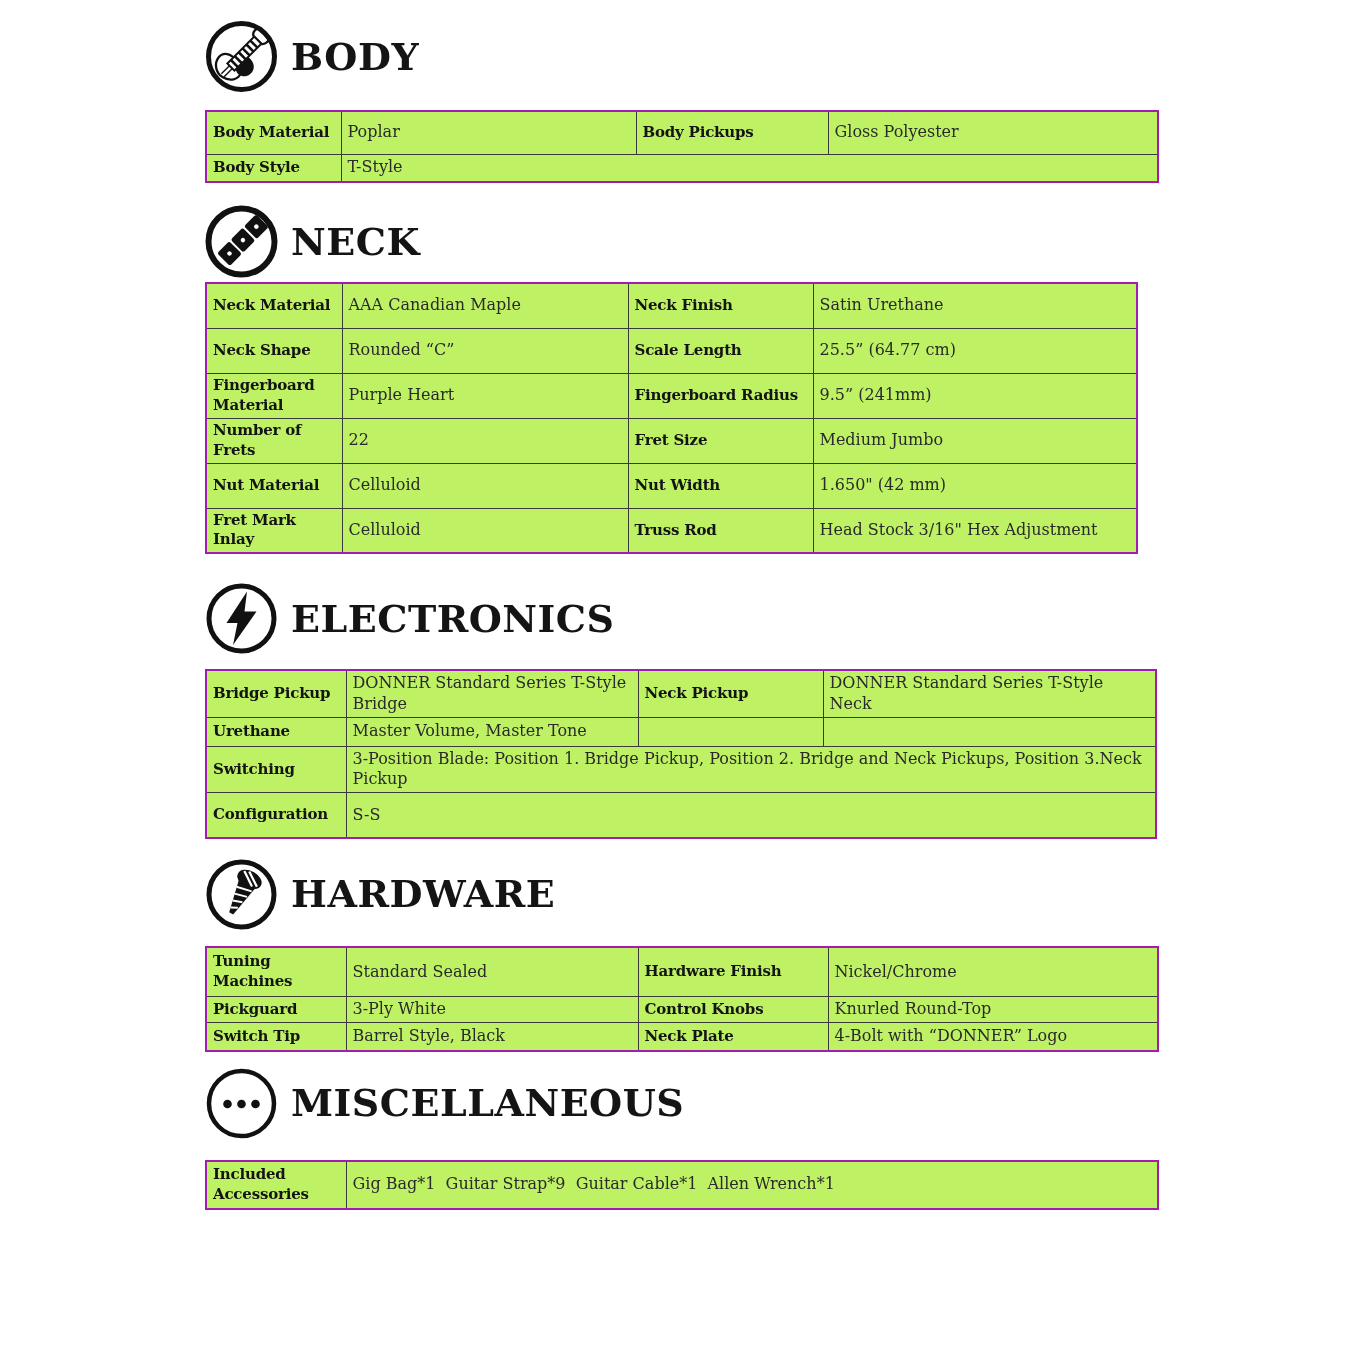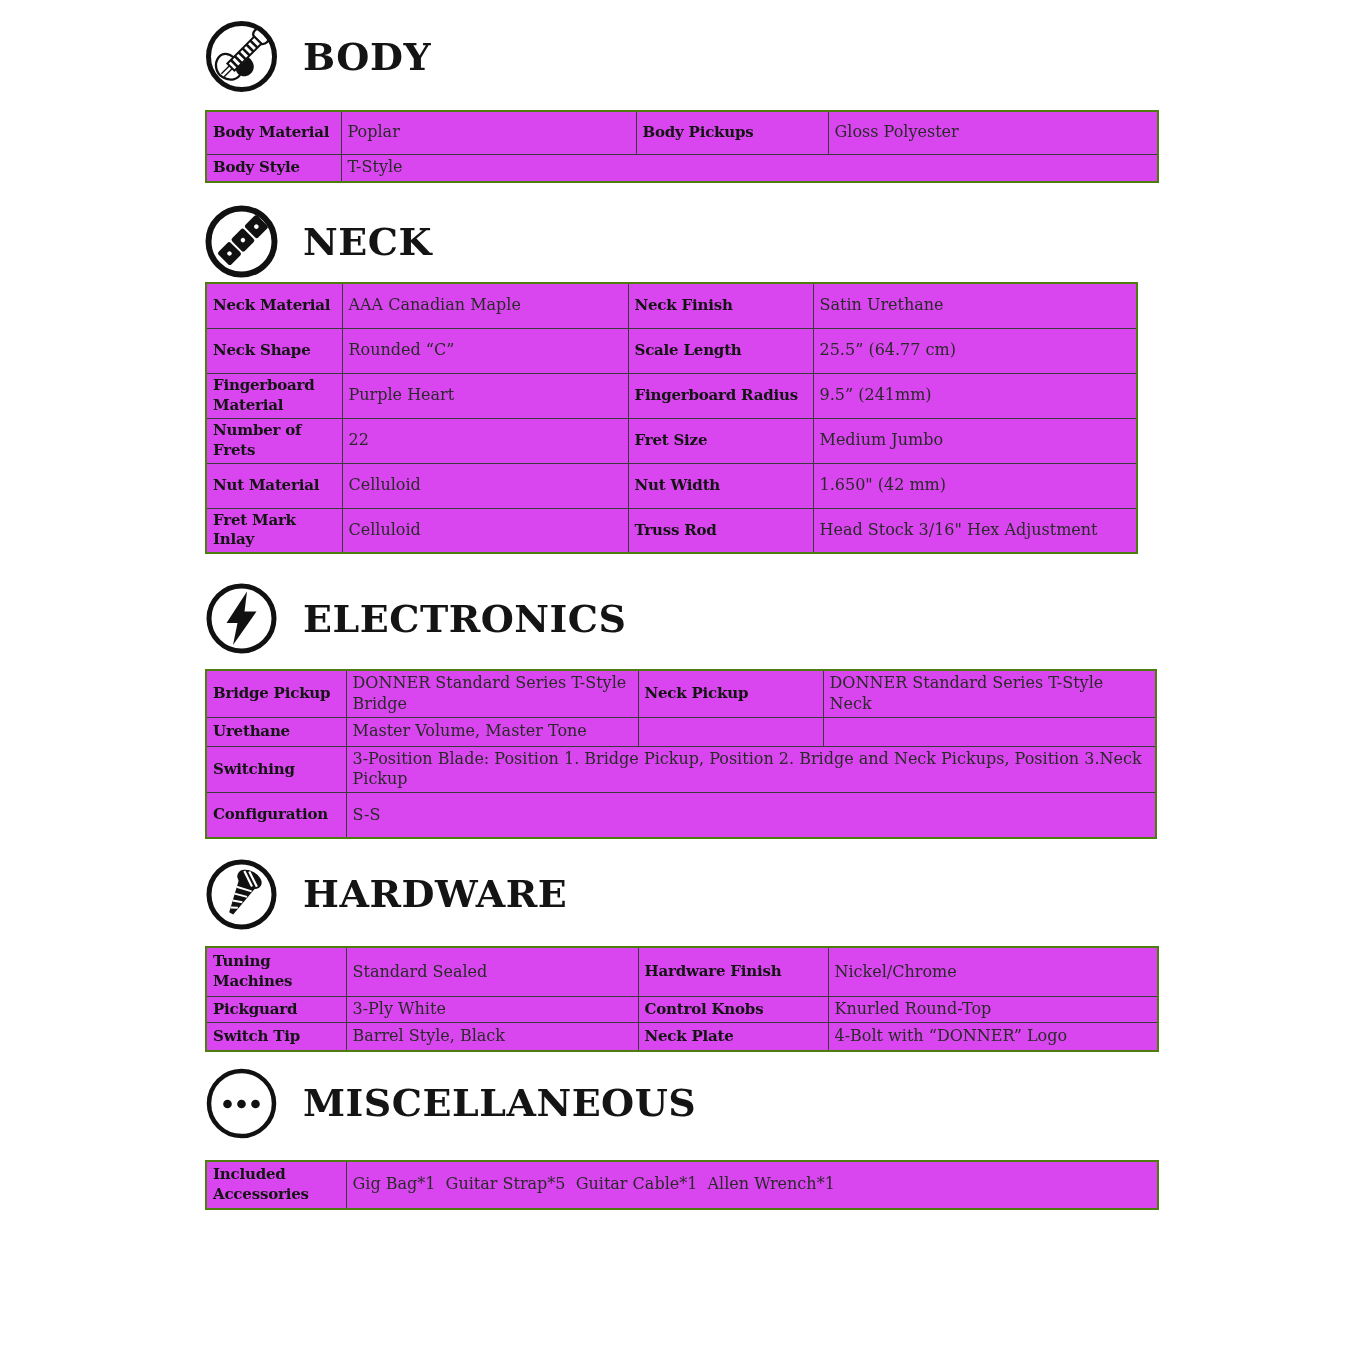--- a/index.html
+++ b/index.html
@@ -2,27 +2,27 @@
 <html><head>
 <meta charset="utf-8">
 <style>
   html,body{margin:0;padding:0;}
   body{
     width:1361px;height:1361px;background:#ffffff;
     font-family:"DejaVu Serif","Liberation Serif",serif;
     color:#1f1f1f;overflow:hidden;
   }
   .page{box-sizing:border-box;width:1361px;padding-left:205px;}
-  .sec-head{display:flex;align-items:center;gap:25px;}
+  .sec-head{display:flex;align-items:center;gap:13px;}
   .sec-head .icon{width:73px;height:73px;flex:0 0 73px;}
   .sec-title{
     font-size:38px;font-weight:bold;letter-spacing:.5px;color:#141414;
     line-height:1;
   }
-  table{border-collapse:collapse;table-layout:fixed;border:2px solid #4d7c0f;background:#d946ef;}
+  table{border-collapse:collapse;table-layout:fixed;border:2px solid #a21caf;background:#bef264;}
   td{
     border:1.5px solid #3a3a3a;padding:2px 6px;font-size:16px;line-height:1.3;
     vertical-align:middle;overflow:hidden;color:#2a2a2a;
   }
   td.lbl{font-weight:bold;font-size:15px;letter-spacing:-.2px;color:#141414;}
   td.val{white-space:pre-wrap;}
   
   .t0 .r0{height:43px}.t0 .r1{height:28px}
   .t1 tr{height:45px}
   .t2 .r0{height:46px}.t2 .r1{height:29px}.t2 .r2{height:46px}.t2 .r3{height:45px}
@@ -249,18 +249,18 @@
   </div>
 
   <table class="t4" style="margin-top:20px" width="952">
     <colgroup>
         <col style="width:140px">
         <col style="width:812px">
       </colgroup>
     <tbody>
         <tr class="r0">
       <td class="lbl">Included Accessories</td>
-      <td class="val">Gig Bag*1  Guitar Strap*5  Guitar Cable*1  Allen Wrench*1</td>
+      <td class="val">Gig Bag*1  Guitar Strap*9  Guitar Cable*1  Allen Wrench*1</td>
     </tr>
   </tbody>
     </table>
 
 </div>
 
 </body></html>

